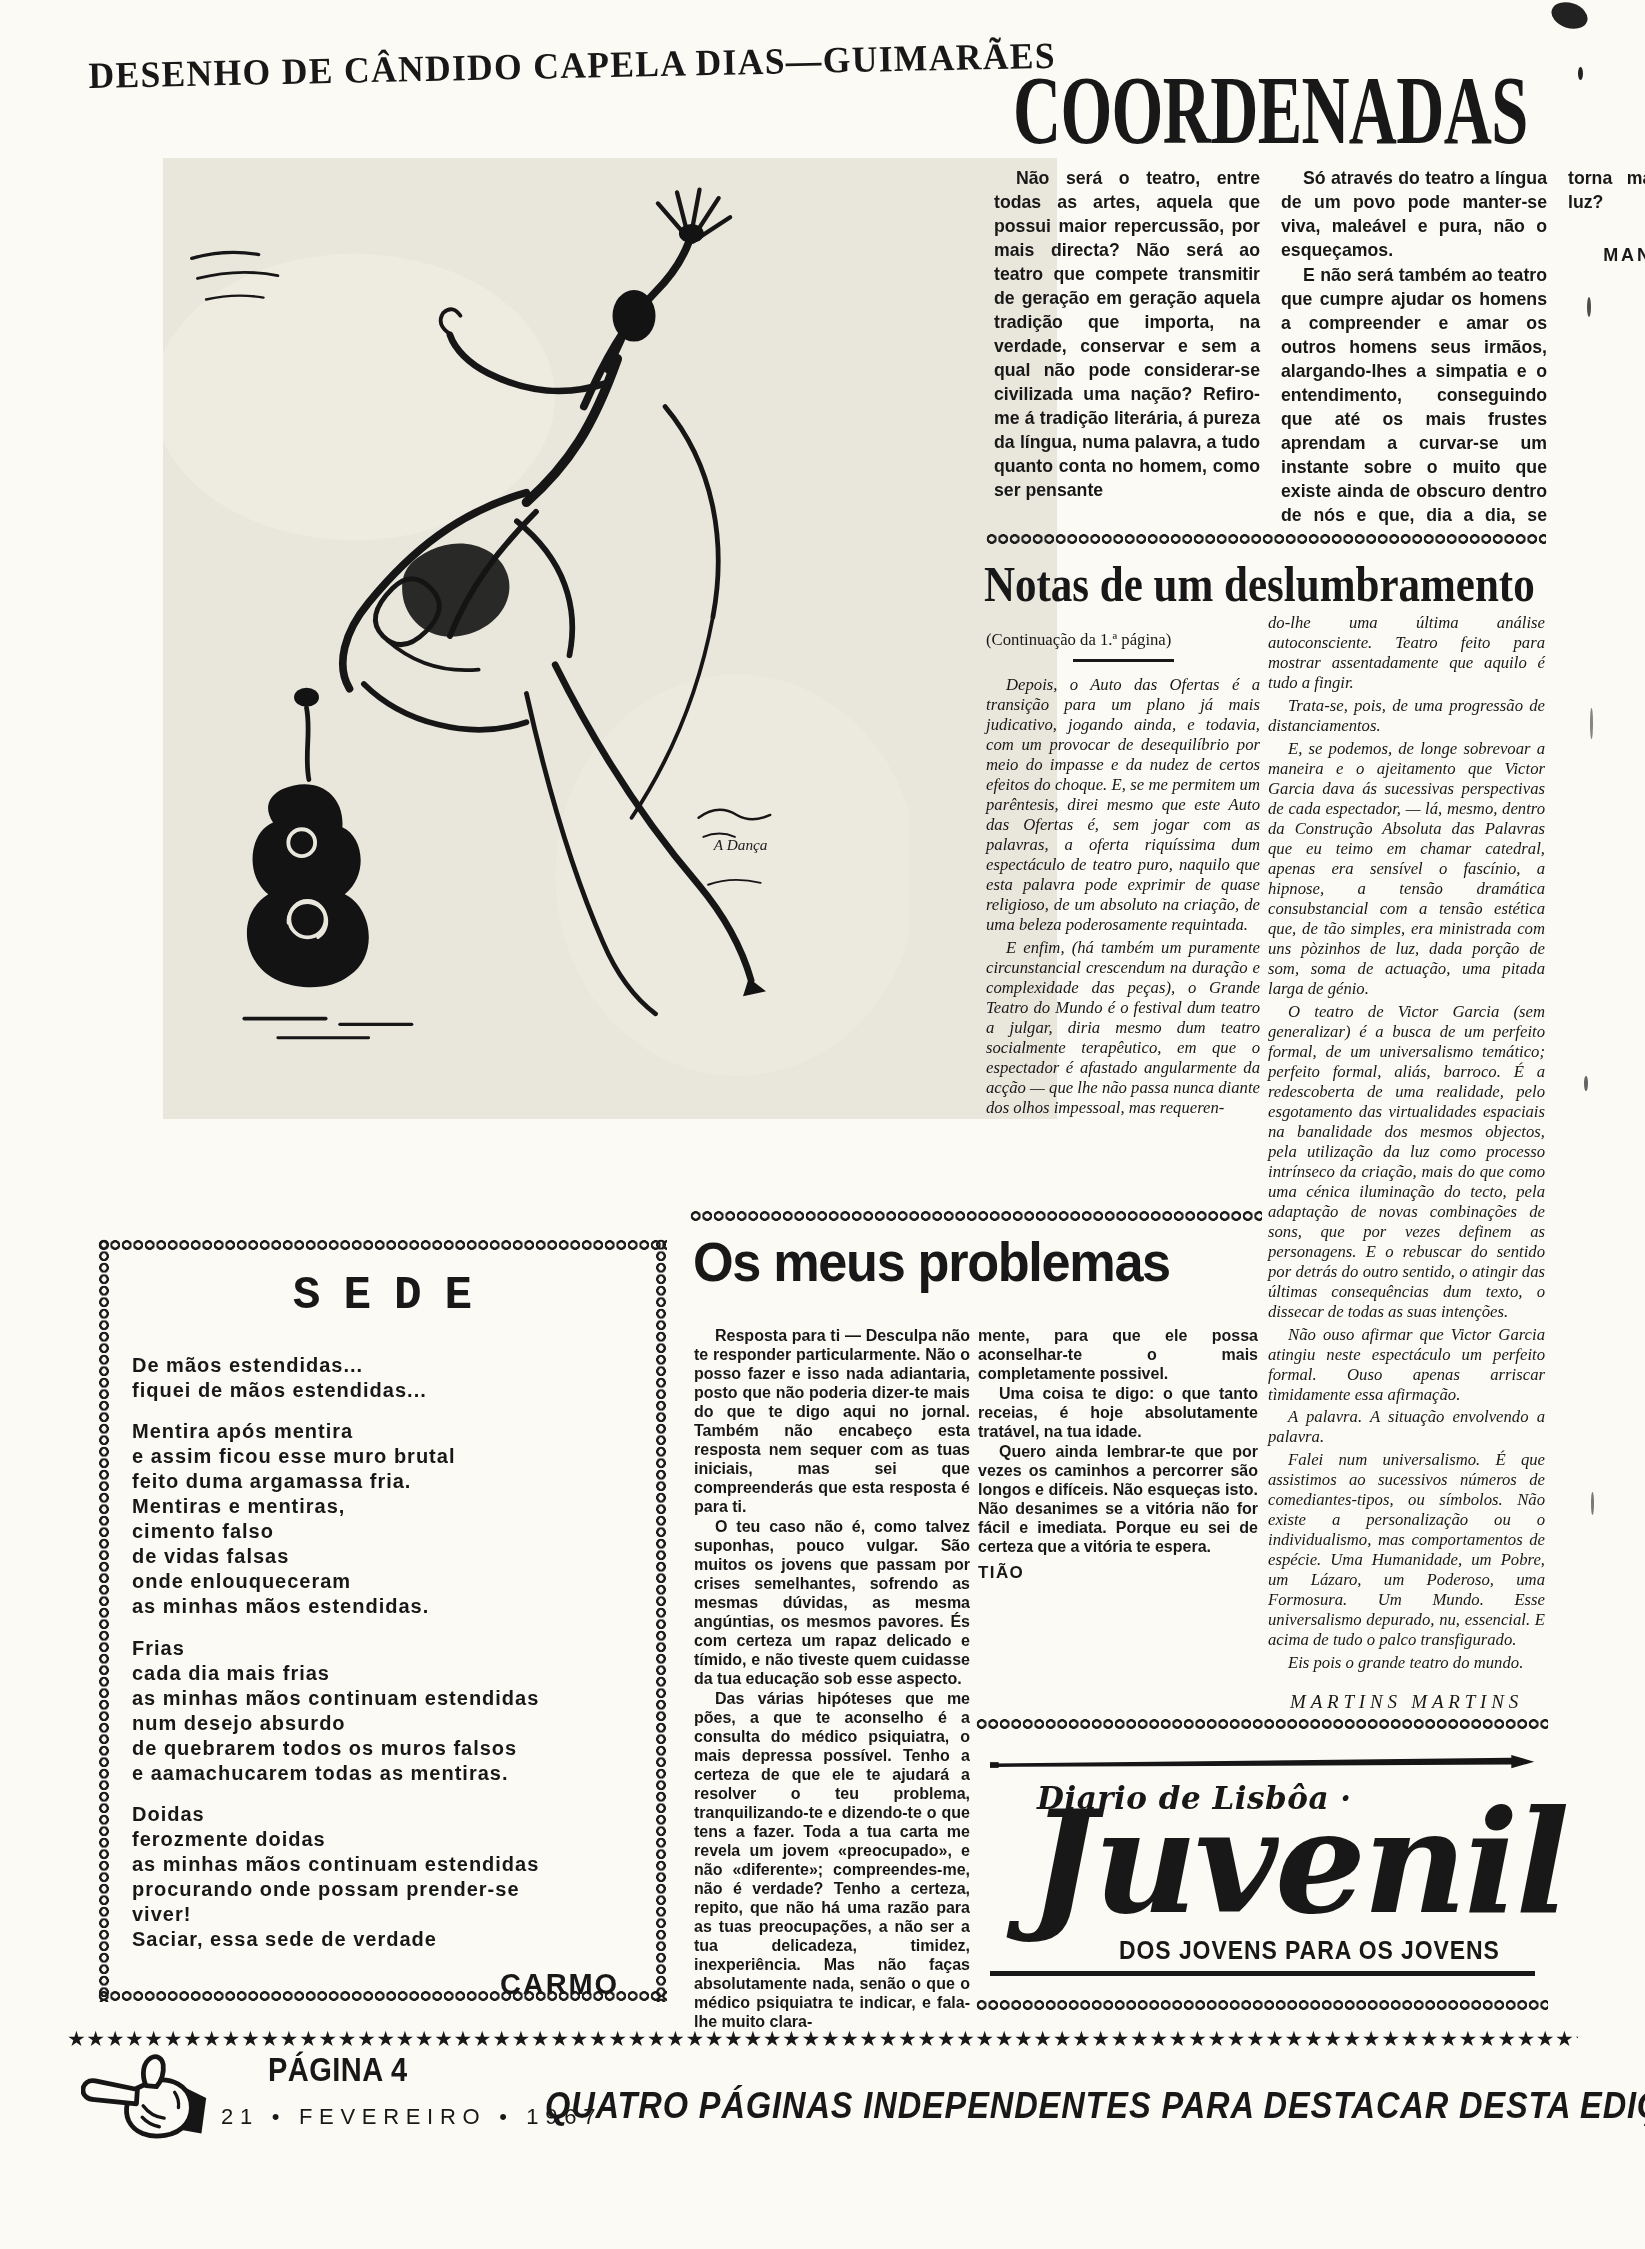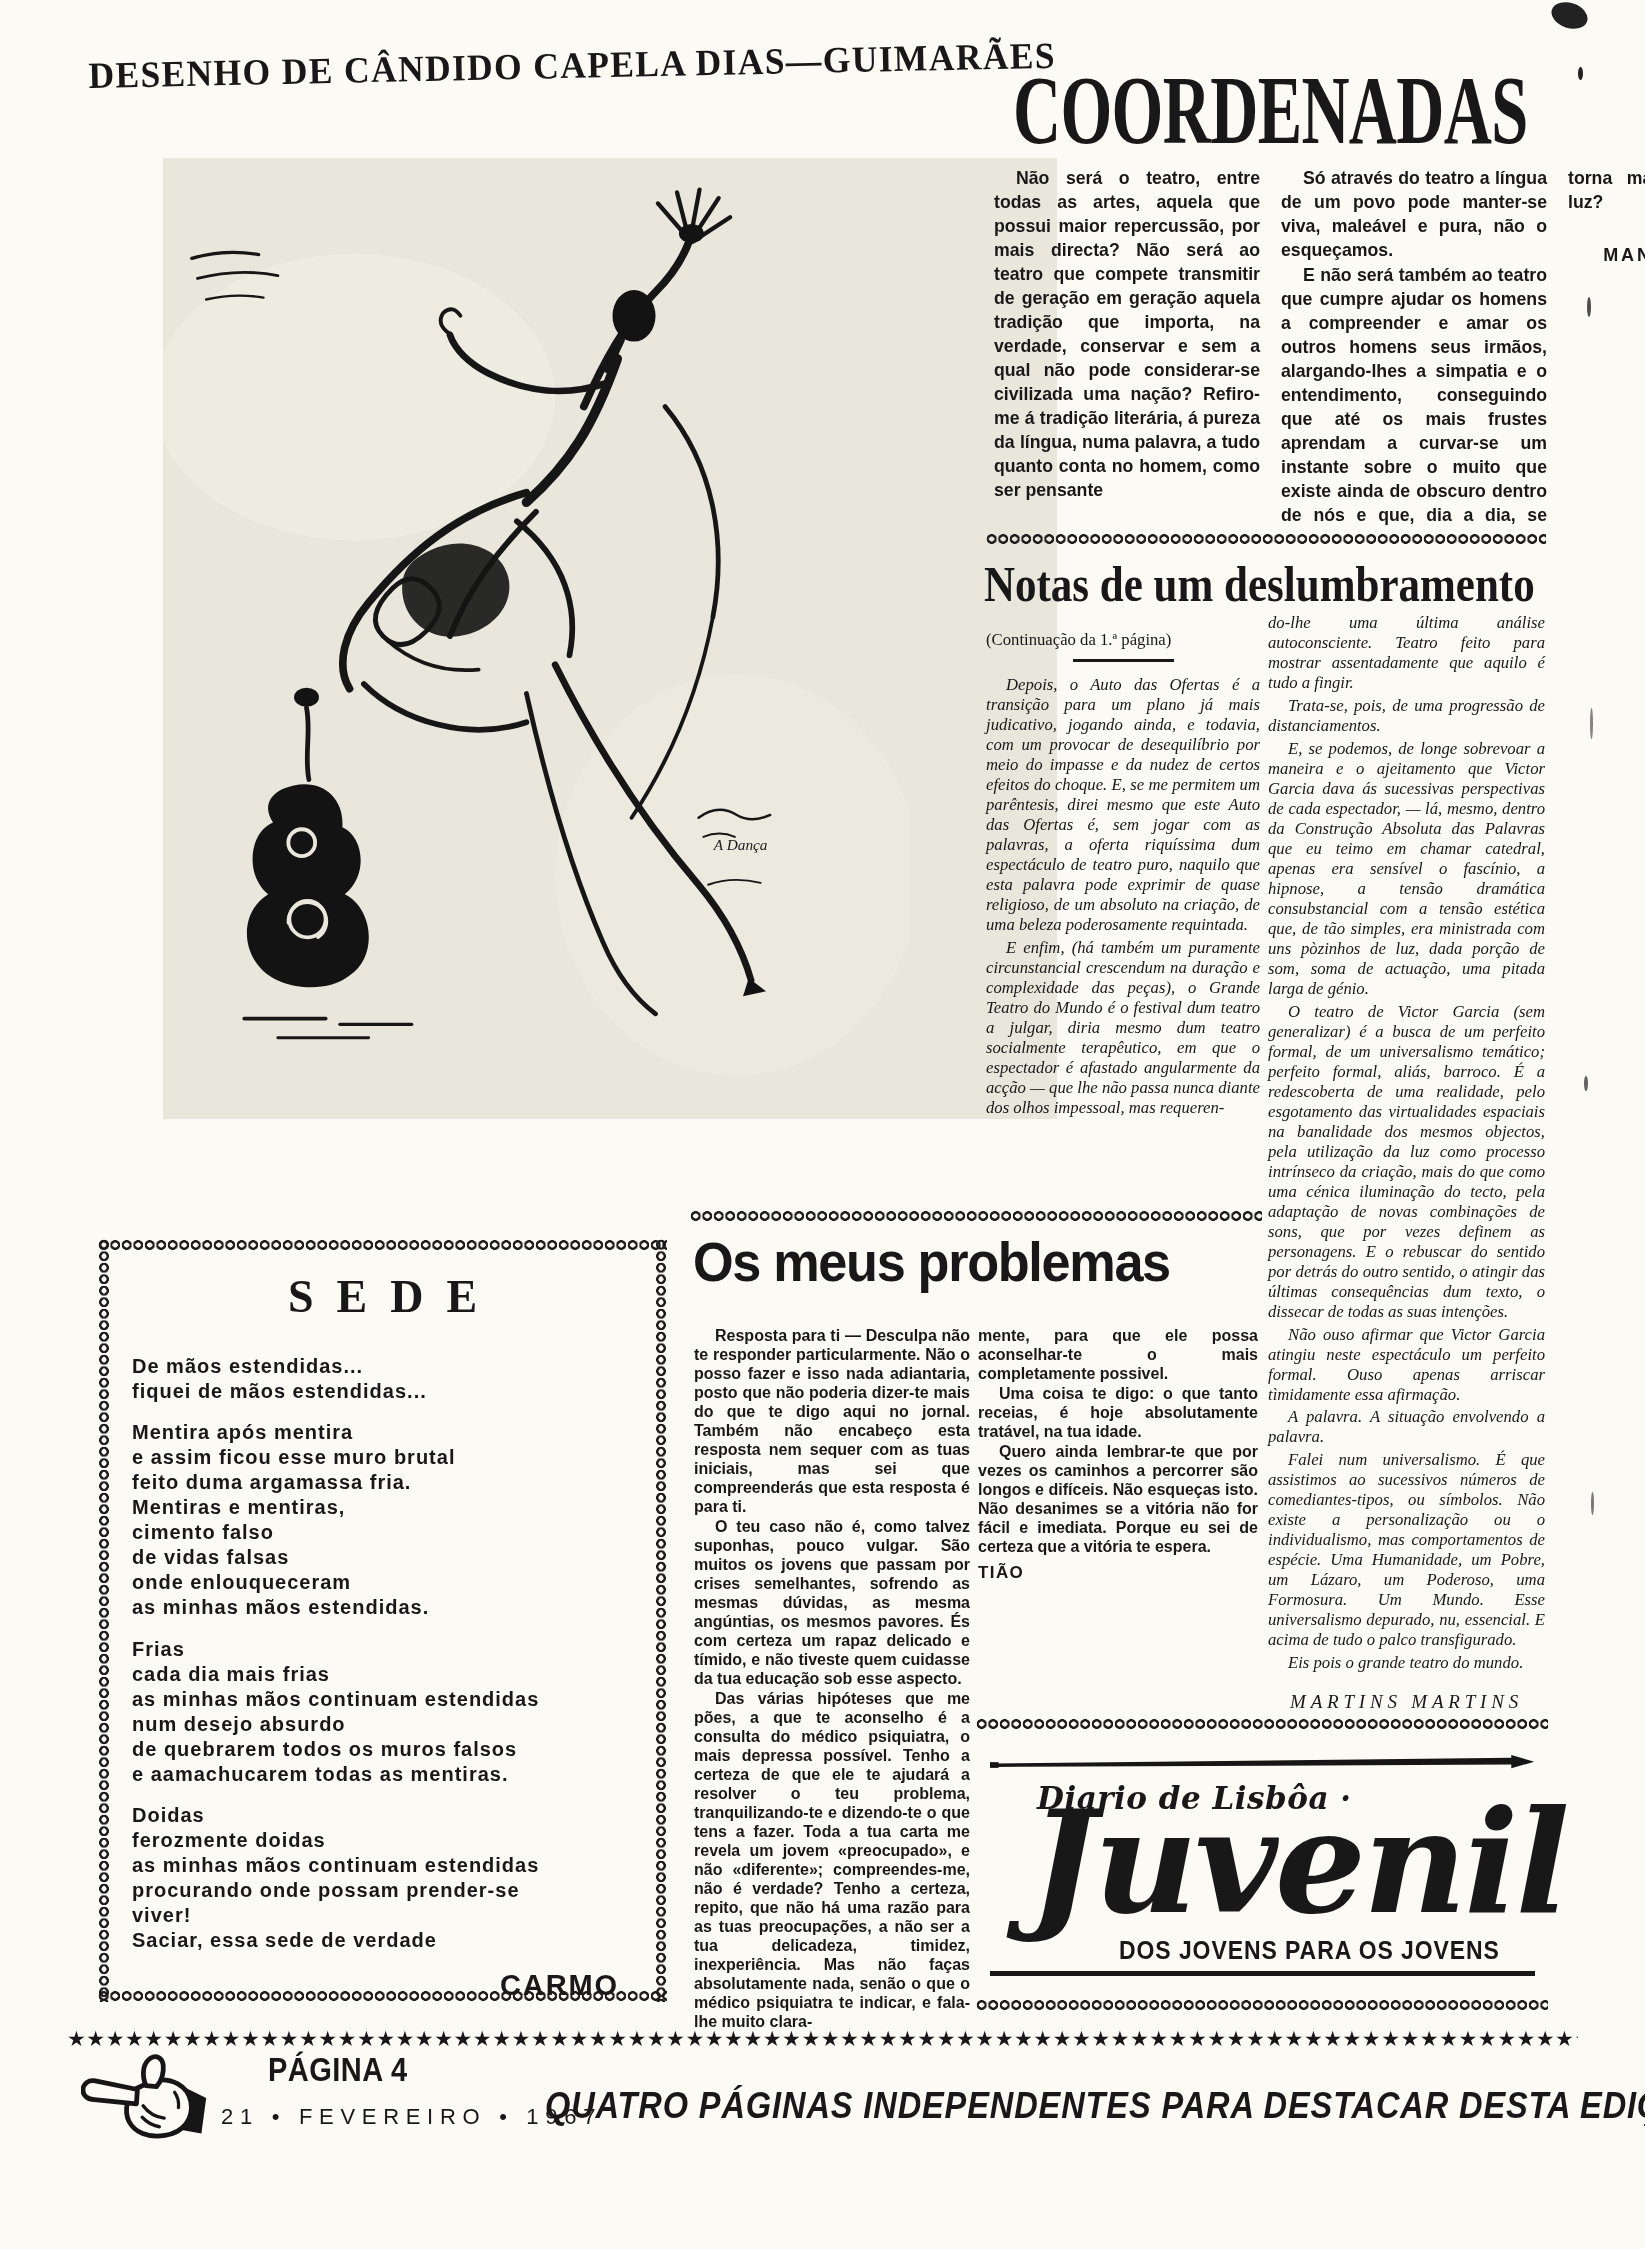--- a/index.html
+++ b/index.html
@@ -92,21 +92,21 @@
   .scallop-v{
     width:12.4px;
     background-image:radial-gradient(circle at 6.2px 5.7px, rgba(0,0,0,0) 2.4px, #1b1b1b 2.9px 4.8px, rgba(0,0,0,0) 5.3px);
     background-size:12.4px 11.5px;background-repeat:repeat-y;
   }
 
   
   .sede-box{left:98px;top:1239px;width:569px;height:763px;}
   .sede-title{
     margin-top:31px;text-align:center;
-    font-family:Liberation Serif, serif;font-weight:bold;font-size:46px;
+    font-family:Liberation Mono, monospace;font-weight:bold;font-size:46px;
     letter-spacing:23px;padding-left:23px;
   }
   .sede-poem{margin-top:31px;}
   .sede-poem p{
     margin:0 0 16.3px 0;padding-left:34px;
     font-weight:bold;font-size:20px;line-height:25px;letter-spacing:1px;
     white-space:pre-line;
   }
   .sede-sig{
     text-align:right;padding-right:48px;

